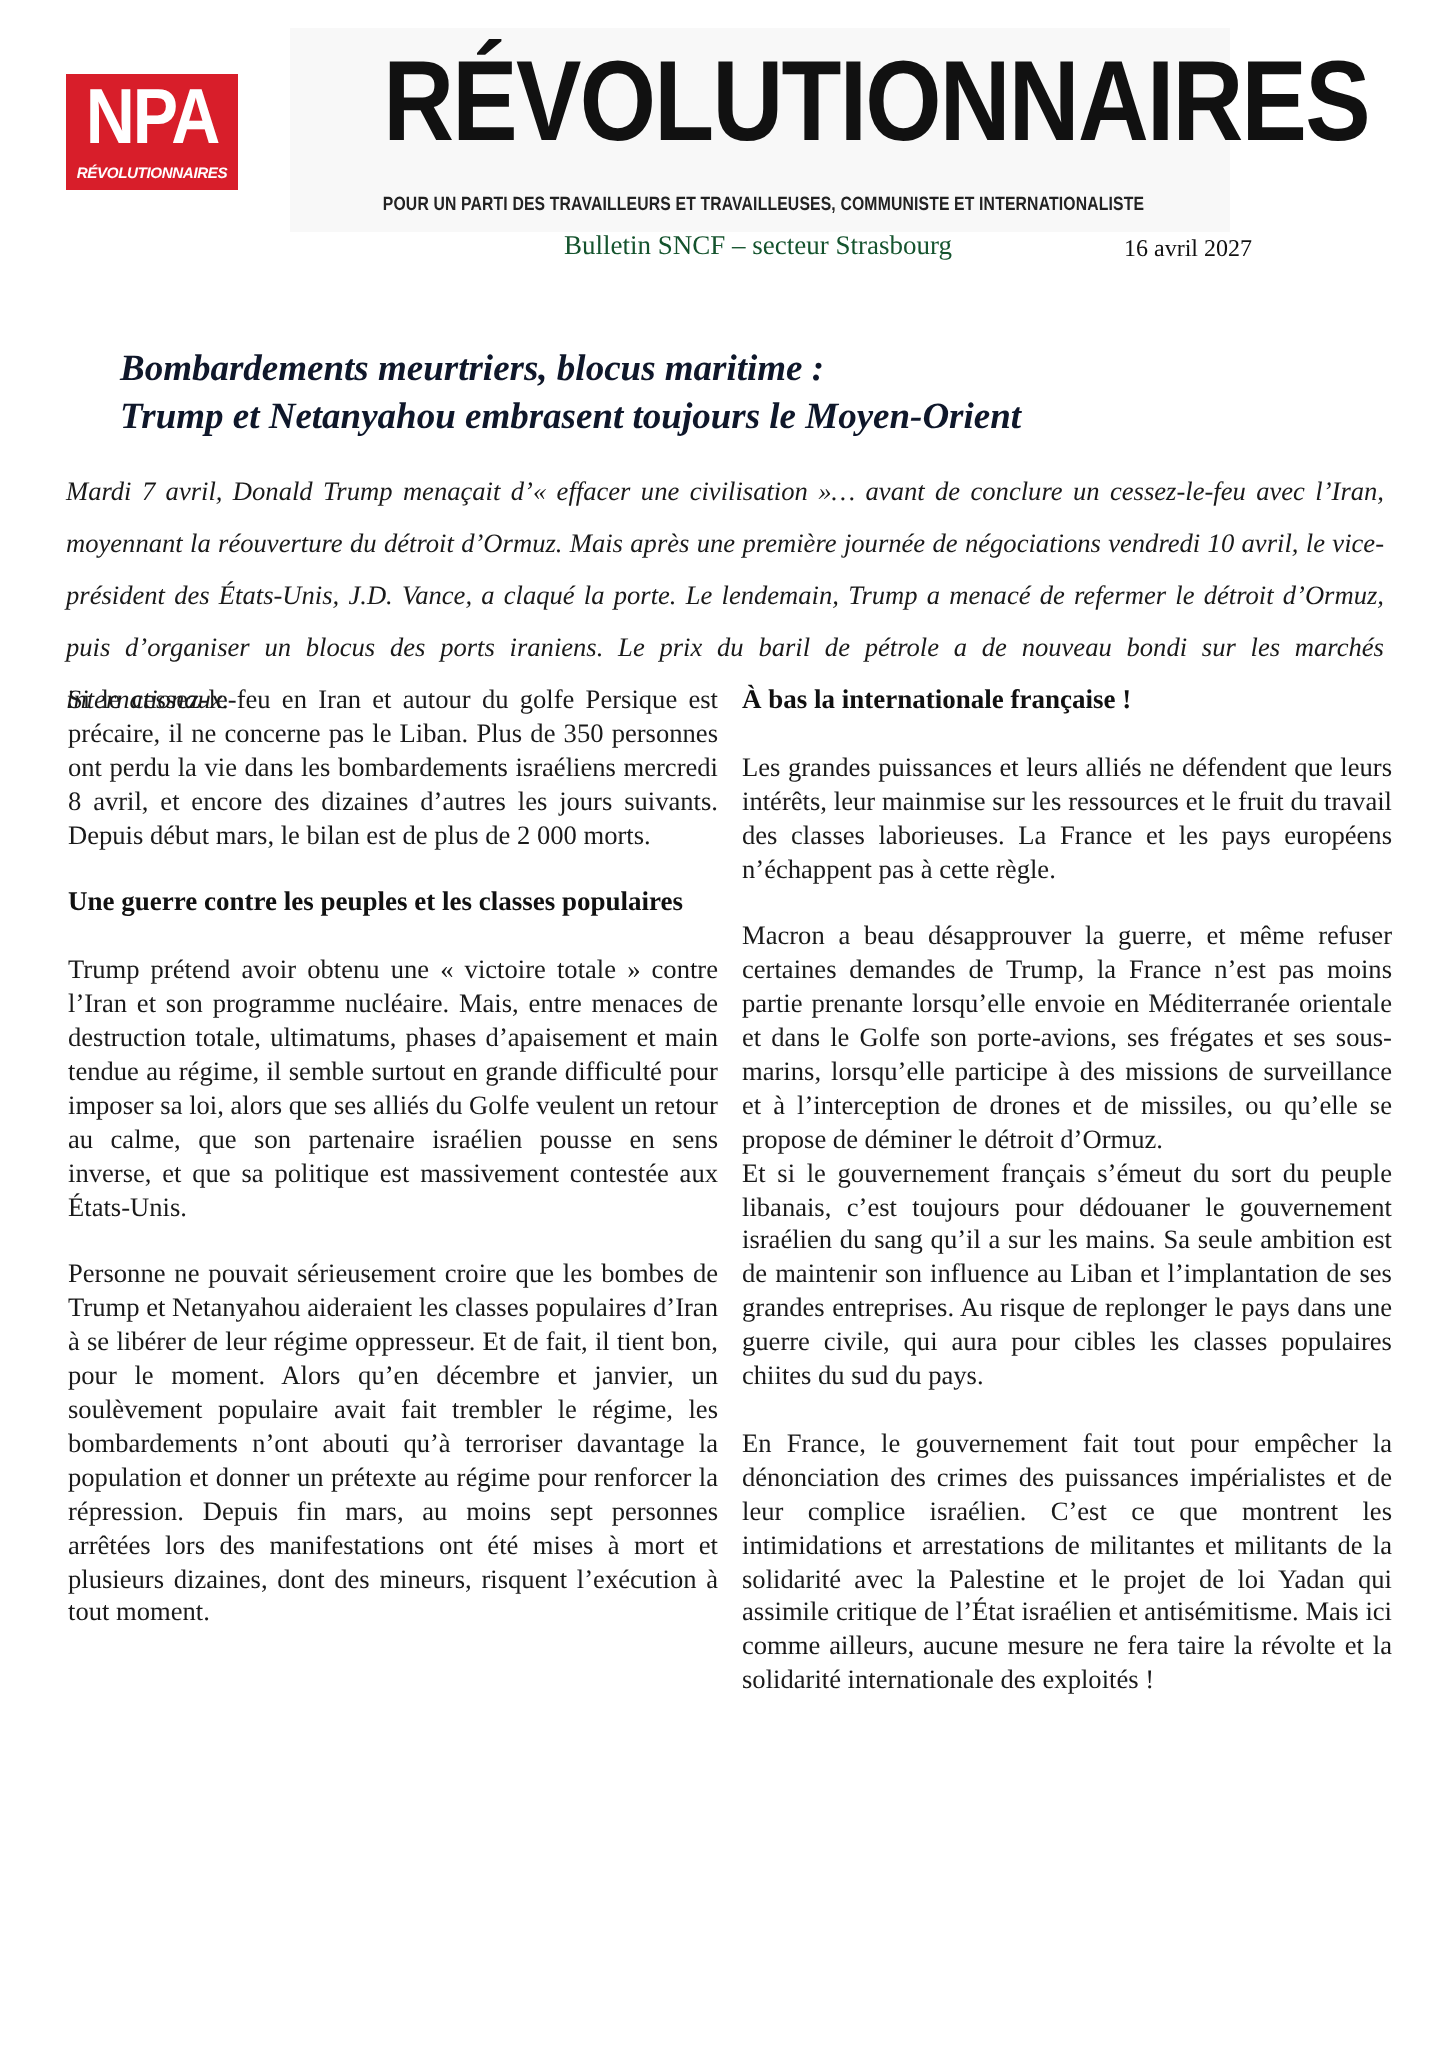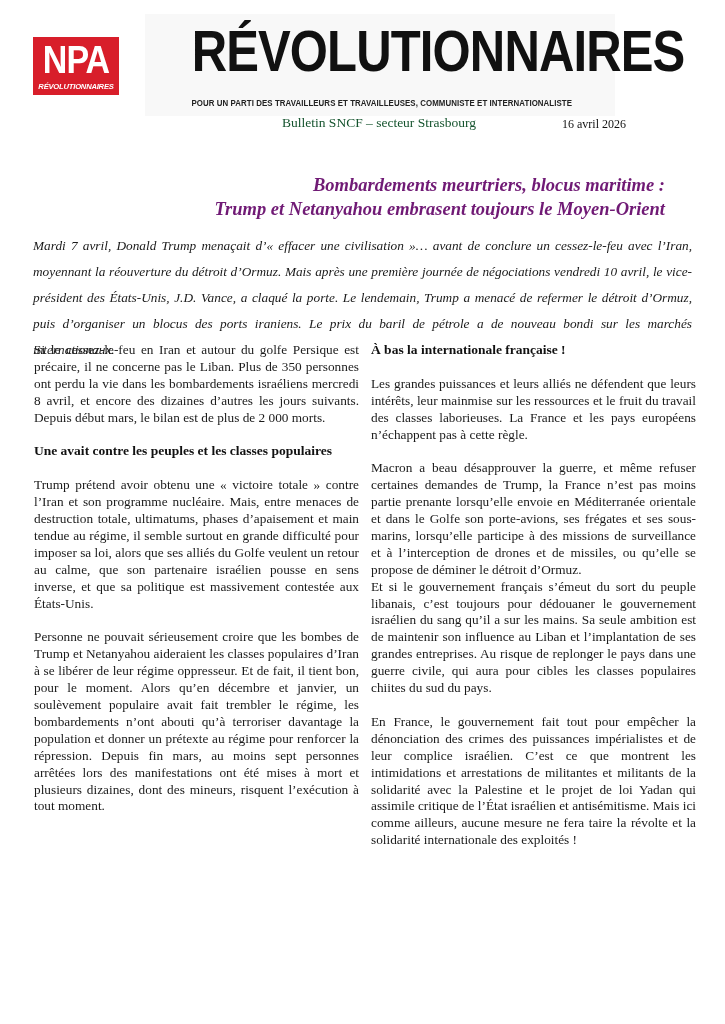--- a/index.html
+++ b/index.html
@@ -46,21 +46,21 @@
     .date {
       position: absolute; left: 562px; top: 116px;
       font-family: "Liberation Serif", serif; font-size: 12px; line-height: 16px;
       color: #111; white-space: nowrap;
     }
 
     
     .headline {
       position: absolute; left: 60px; top: 161px; width: 605px;
       font-family: "Liberation Serif", serif; font-weight: bold; font-style: italic;
-      font-size: 18.5px; line-height: 24px; text-align: right; color: #701a75;
+      font-size: 18.5px; line-height: 24px; text-align: left; color: #0f172a;
     }
     .headline span { display: block; }
 
     
     .lead {
       position: absolute; left: 33px; top: 233px; width: 659px;
       font-family: "Liberation Serif", serif; font-style: italic;
       font-size: 13.3px; line-height: 26px; text-align: justify; color: #1a1a1a;
     }
 
@@ -87,33 +87,33 @@
 
   <header>
     <div class="logo">
       <span class="logo-npa">NPA</span>
       <span class="logo-sub">RÉVOLUTIONNAIRES</span>
     </div>
     <div class="masthead-bg"></div>
     <div class="brand-title">RÉVOLUTIONNAIRES</div>
     <div class="brand-tagline">POUR UN PARTI DES TRAVAILLEURS ET TRAVAILLEUSES, COMMUNISTE ET INTERNATIONALISTE</div>
     <div class="bulletin-line">Bulletin SNCF – secteur Strasbourg</div>
-    <div class="date">16 avril 2026</div>
+    <div class="date">16 avril 2027</div>
   </header>
 
   <h1 class="headline">
     <span>Bombardements meurtriers, blocus maritime :</span>
     <span>Trump et Netanyahou embrasent toujours le Moyen-Orient</span>
   </h1>
 
   <div class="lead">Mardi 7 avril, Donald Trump menaçait d’« effacer une civilisation »… avant de conclure un cessez-le-feu avec l’Iran, moyennant la réouverture du détroit d’Ormuz. Mais après une première journée de négociations vendredi 10 avril, le vice-président des États-Unis, J.D. Vance, a claqué la porte. Le lendemain, Trump a menacé de refermer le détroit d’Ormuz, puis d’organiser un blocus des ports iraniens. Le prix du baril de pétrole a de nouveau bondi sur les marchés internationaux.</div>
 
   <section class="col col-left">
     <p>Si le cessez-le-feu en Iran et autour du golfe Persique est précaire, il ne concerne pas le Liban. Plus de 350 personnes ont perdu la vie dans les bombardements israéliens mercredi 8 avril, et encore des dizaines d’autres les jours suivants. Depuis début mars, le bilan est de plus de 2 000 morts.</p>
-    <h2>Une avait contre les peuples et les classes populaires</h2>
+    <h2>Une guerre contre les peuples et les classes populaires</h2>
     <p>Trump prétend avoir obtenu une « victoire totale » contre l’Iran et son programme nucléaire. Mais, entre menaces de destruction totale, ultimatums, phases d’apaisement et main tendue au régime, il semble surtout en grande difficulté pour imposer sa loi, alors que ses alliés du Golfe veulent un retour au calme, que son partenaire israélien pousse en sens inverse, et que sa politique est massivement contestée aux États-Unis.</p>
     <p>Personne ne pouvait sérieusement croire que les bombes de Trump et Netanyahou aideraient les classes populaires d’Iran à se libérer de leur régime oppresseur. Et de fait, il tient bon, pour le moment. Alors qu’en décembre et janvier, un soulèvement populaire avait fait trembler le régime, les bombardements n’ont abouti qu’à terroriser davantage la population et donner un prétexte au régime pour renforcer la répression. Depuis fin mars, au moins sept personnes arrêtées lors des manifestations ont été mises à mort et plusieurs dizaines, dont des mineurs, risquent l’exécution à tout moment.</p>
   </section>
 
   <section class="col col-right">
     <h2>À bas la internationale française !</h2>
     <p>Les grandes puissances et leurs alliés ne défendent que leurs intérêts, leur mainmise sur les ressources et le fruit du travail des classes laborieuses. La France et les pays européens n’échappent pas à cette règle.</p>
     <p class="tight">Macron a beau désapprouver la guerre, et même refuser certaines demandes de Trump, la France n’est pas moins partie prenante lorsqu’elle envoie en Méditerranée orientale et dans le Golfe son porte-avions, ses frégates et ses sous-marins, lorsqu’elle participe à des missions de surveillance et à l’interception de drones et de missiles, ou qu’elle se propose de déminer le détroit d’Ormuz.</p>
     <p>Et si le gouvernement français s’émeut du sort du peuple libanais, c’est toujours pour dédouaner le gouvernement israélien du sang qu’il a sur les mains. Sa seule ambition est de maintenir son influence au Liban et l’implantation de ses grandes entreprises. Au risque de replonger le pays dans une guerre civile, qui aura pour cibles les classes populaires chiites du sud du pays.</p>
     <p>En France, le gouvernement fait tout pour empêcher la dénonciation des crimes des puissances impérialistes et de leur complice israélien. C’est ce que montrent les intimidations et arrestations de militantes et militants de la solidarité avec la Palestine et le projet de loi Yadan qui assimile critique de l’État israélien et antisémitisme. Mais ici comme ailleurs, aucune mesure ne fera taire la révolte et la solidarité internationale des exploités !</p>

